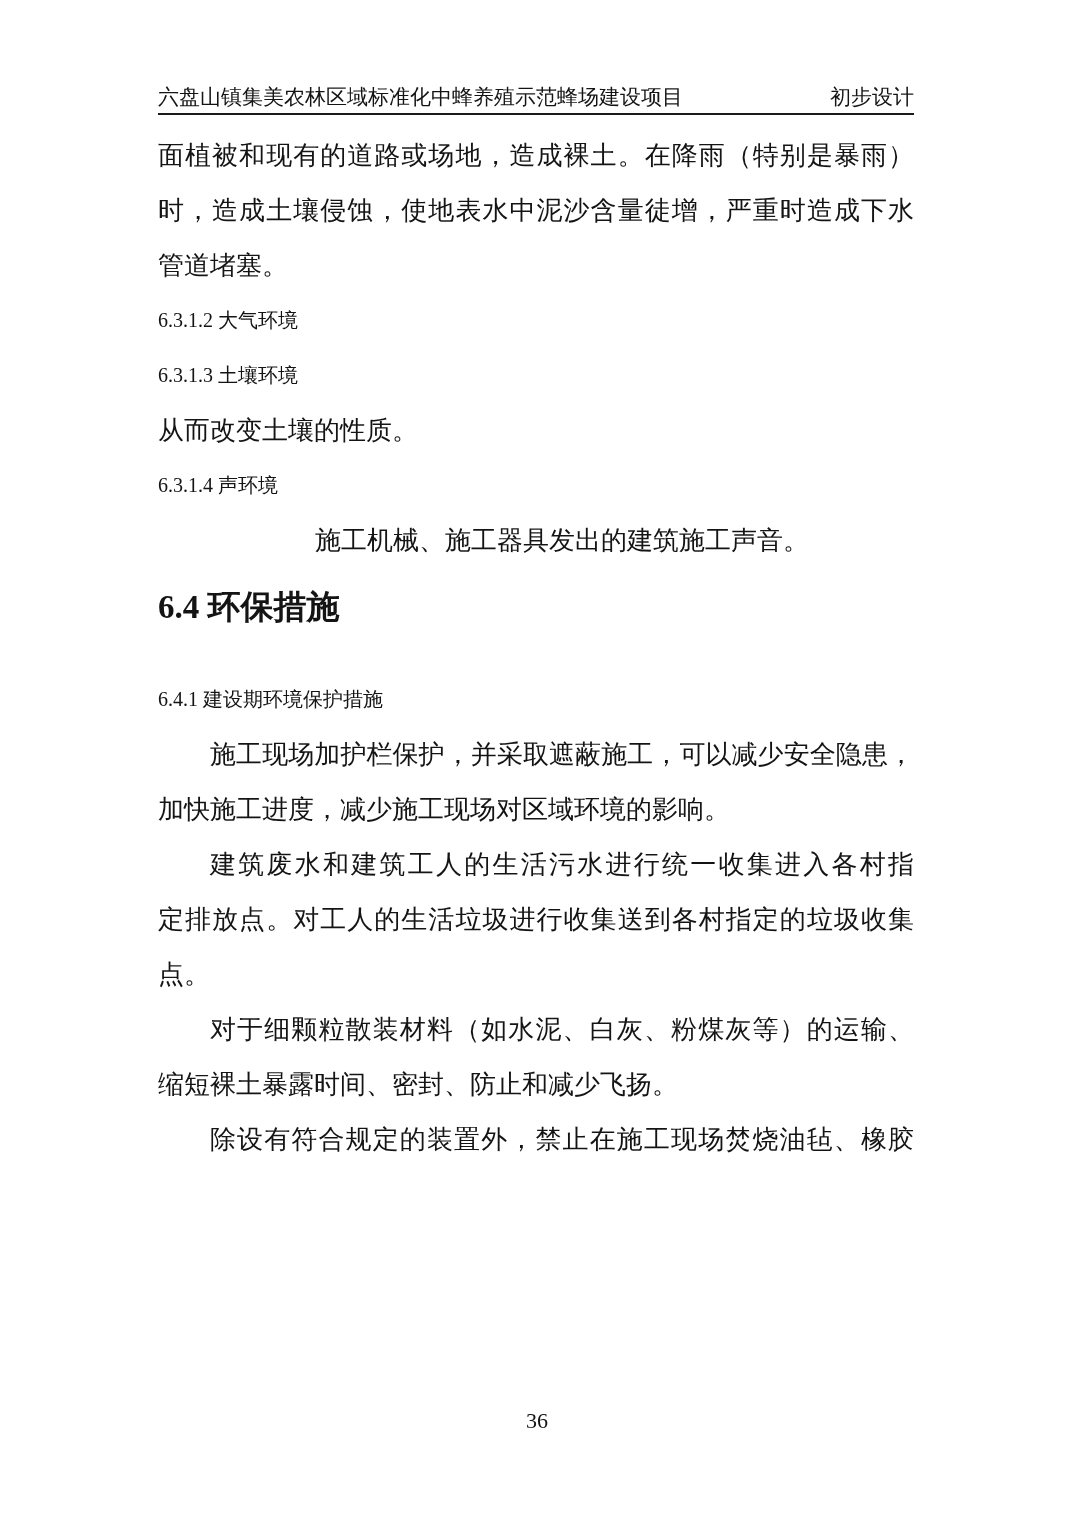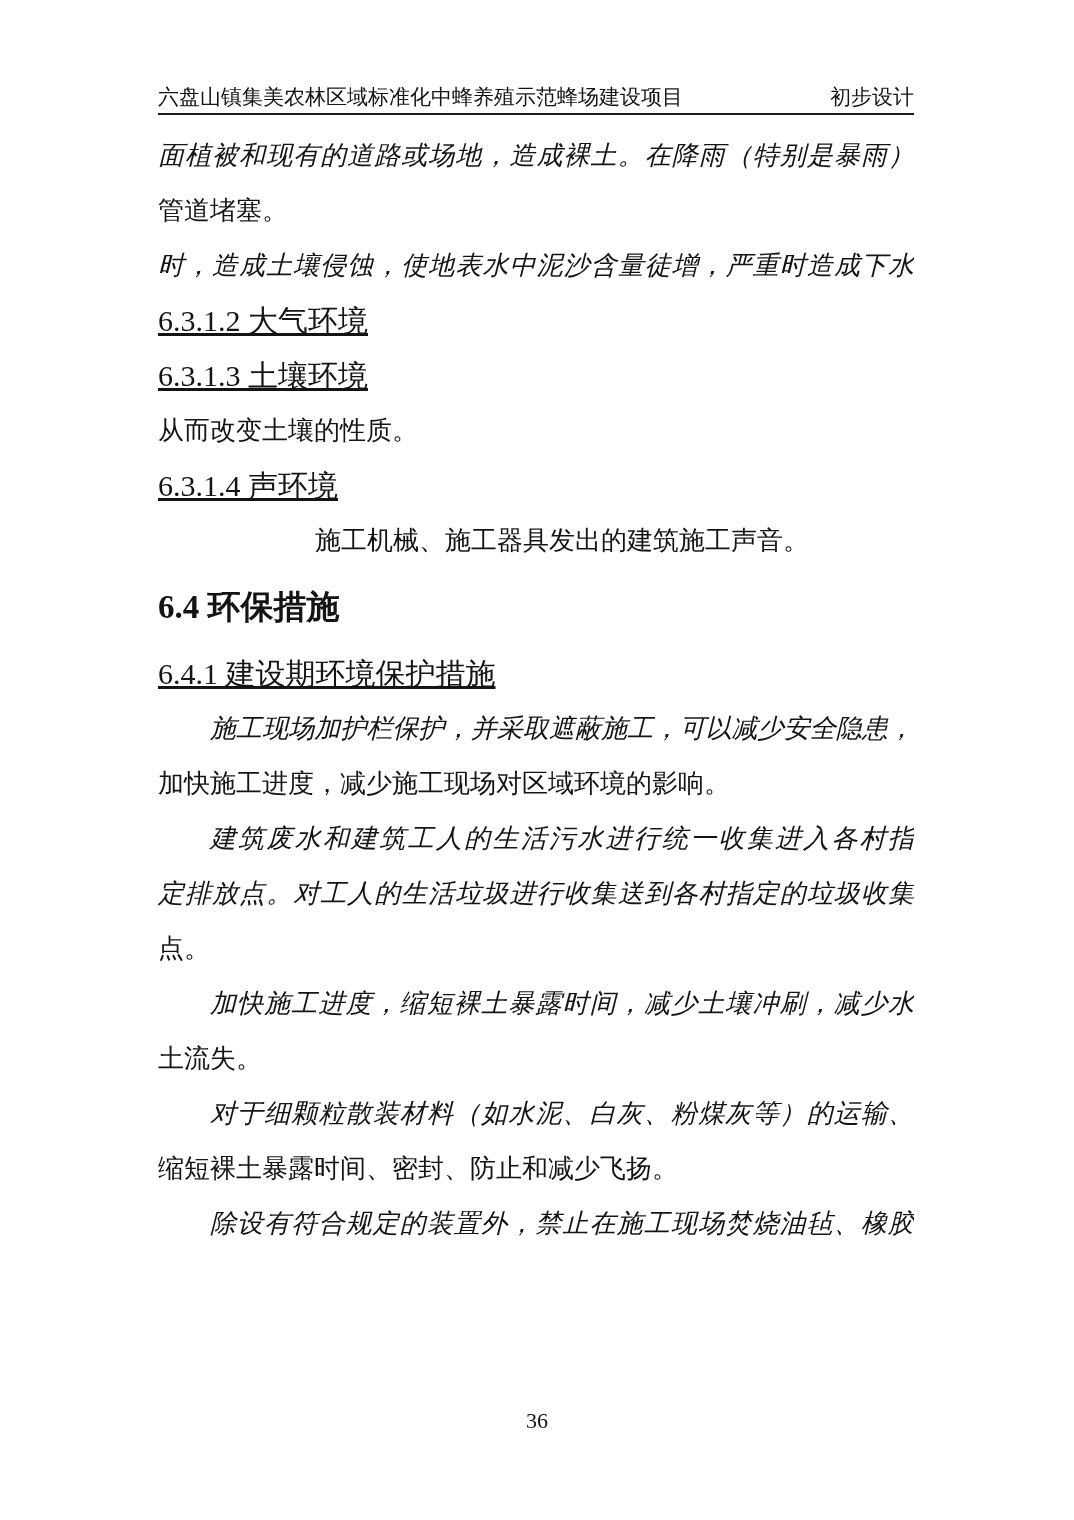--- a/index.html
+++ b/index.html
@@ -40,37 +40,35 @@
     line-height: 55px;
     height: 55px;
     white-space: nowrap;
     overflow: hidden;
     text-align: left;
   }
   .line.j {
     text-align: justify;
     text-align-last: justify;
     text-justify: inter-character;
-    font-style: italic;
   }
   .line.ind2 { text-indent: 52px; text-align: center; }
   .line.ind3 { text-indent: 78px; }
   .h3 {
-    font-size: 30px;
+    font-size: 20px;
     line-height: 55px;
     height: 55px;
     white-space: nowrap;
-    text-decoration: underline;
   }
   .h2 {
     font-size: 33px;
     font-weight: bold;
     line-height: 42px;
     margin-top: 18px;
-    margin-bottom: 18px;
+    margin-bottom: 44px;
     white-space: nowrap;
   }
   .page-footer {
     position: absolute;
     left: 0;
     top: 1406px;
     width: 1074px;
     text-align: center;
     font-size: 22px;
     line-height: 30px;
@@ -82,22 +80,22 @@
 <div class="page" style="--text-color: #141414; --rule-color: #1a1a1a; --page-bg: #ffffff;">
 
   <div class="page-header">
     <span>六盘山镇集美农林区域标准化中蜂养殖示范蜂场建设项目</span>
     <span>初步设计</span>
   </div>
 
   <div class="doc-body" id="doc-body">
       <div class="para">
         <div class="line j">面植被和现有的道路或场地，造成裸土。在降雨（特别是暴雨）</div>
+        <div class="line j">时，造成土壤侵蚀，使地表水中泥沙含量徒增，严重时造成下水</div>
         <div class="line">管道堵塞。</div>
-        <div class="line j">时，造成土壤侵蚀，使地表水中泥沙含量徒增，严重时造成下水</div>
       </div>
       <div class="h3">6.3.1.2 大气环境</div>
       <div class="h3">6.3.1.3 土壤环境</div>
       <div class="para">
         <div class="line">从而改变土壤的性质。</div>
       </div>
       <div class="h3">6.3.1.4 声环境</div>
       <div class="para">
         <div class="line ind2">施工机械、施工器具发出的建筑施工声音。</div>
       </div>
@@ -106,24 +104,20 @@
       <div class="para">
         <div class="line j ind2">施工现场加护栏保护，并采取遮蔽施工，可以减少安全隐患，</div>
         <div class="line">加快施工进度，减少施工现场对区域环境的影响。</div>
       </div>
       <div class="para">
         <div class="line j ind2">建筑废水和建筑工人的生活污水进行统一收集进入各村指</div>
         <div class="line j">定排放点。对工人的生活垃圾进行收集送到各村指定的垃圾收集</div>
         <div class="line">点。</div>
       </div>
       <div class="para">
-        <div class="line j ind2">加快施工进度，缩短裸土暴露时间，减少土壤冲刷，减少水</div>
-        <div class="line">土流失。</div>
-      </div>
-      <div class="para">
         <div class="line j ind2">对于细颗粒散装材料（如水泥、白灰、粉煤灰等）的运输、</div>
         <div class="line">缩短裸土暴露时间、密封、防止和减少飞扬。</div>
       </div>
       <div class="para">
         <div class="line j ind2">除设有符合规定的装置外，禁止在施工现场焚烧油毡、橡胶</div>
       </div>
     </div>
 
   <div class="page-footer">
     <span>36</span>

